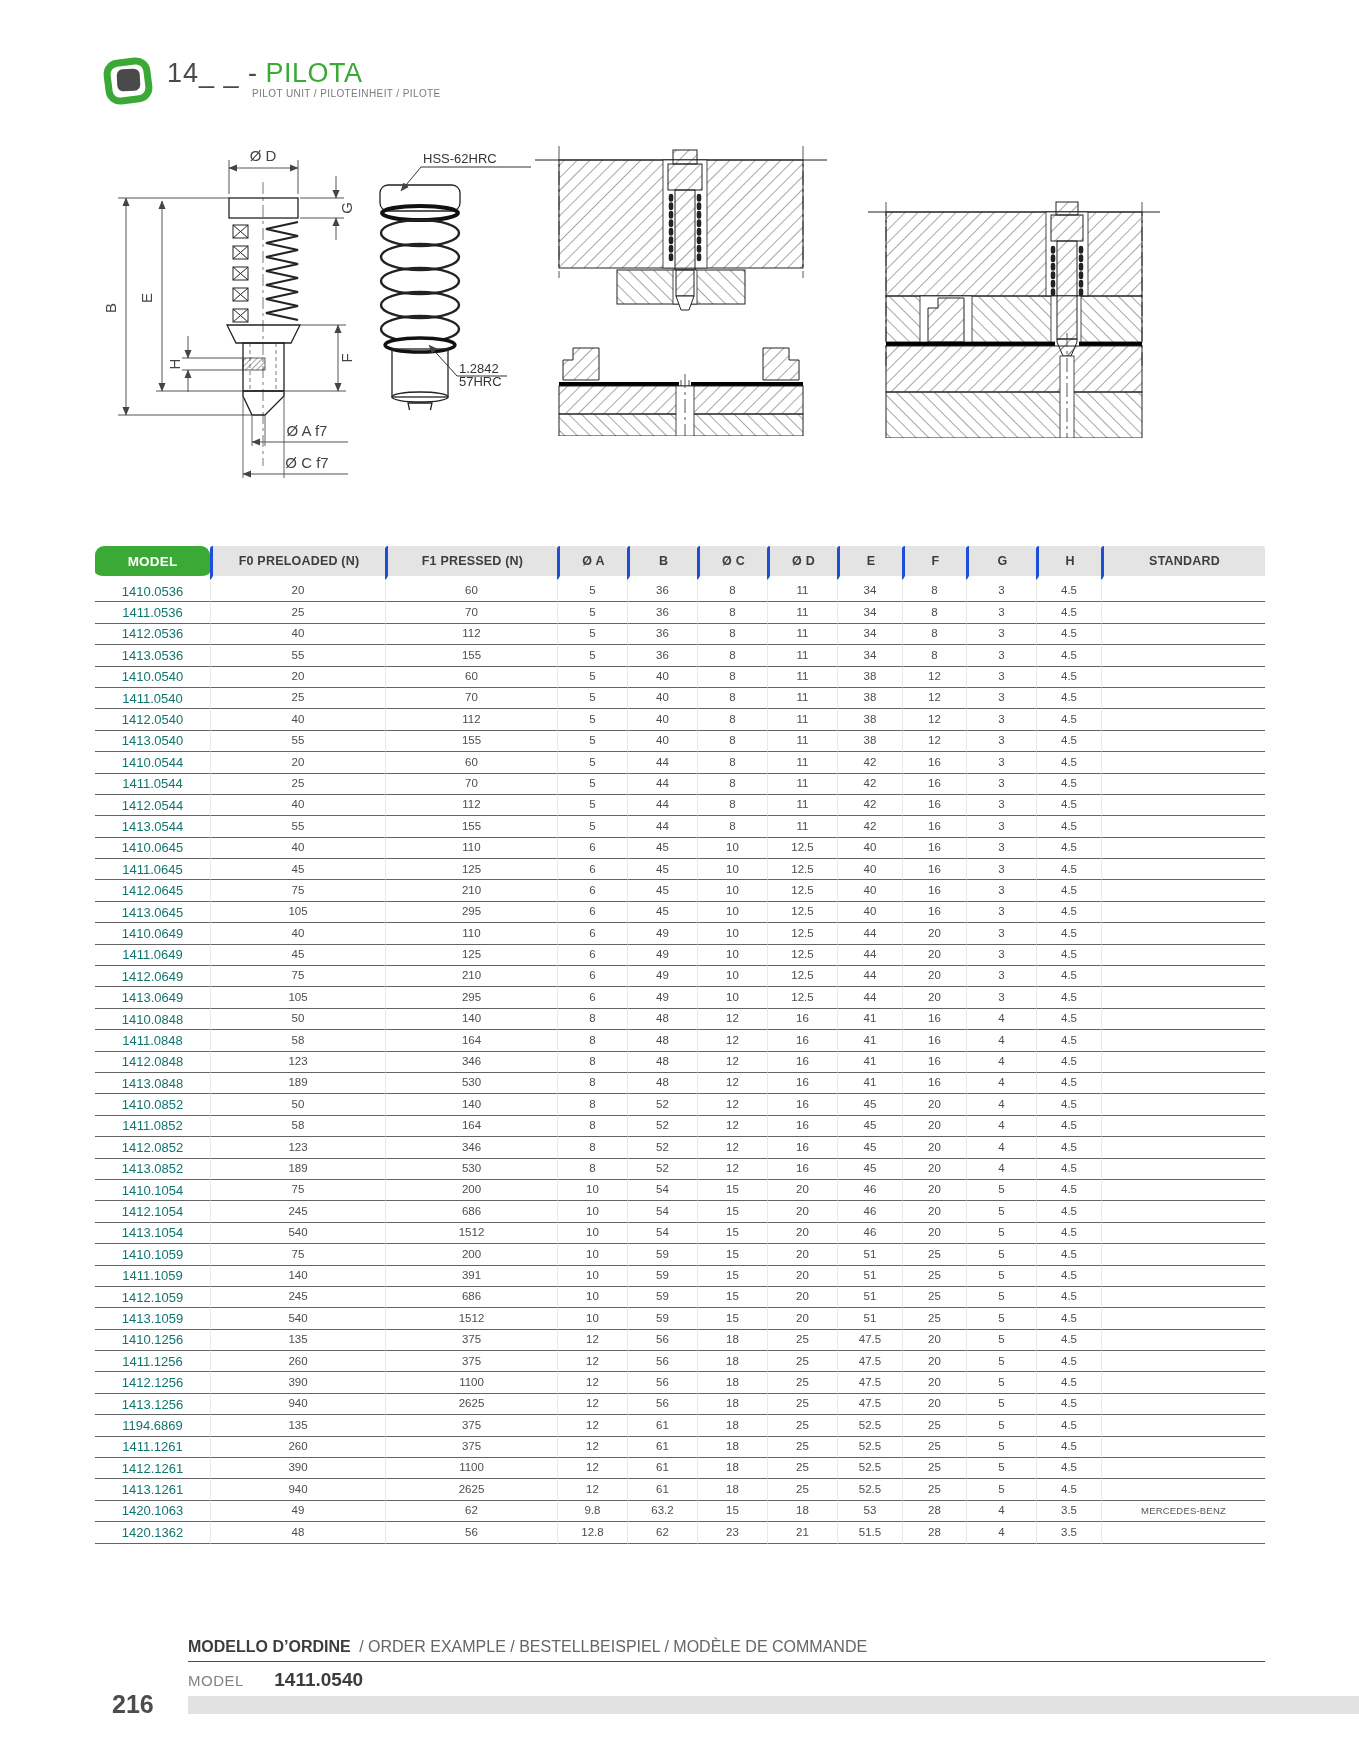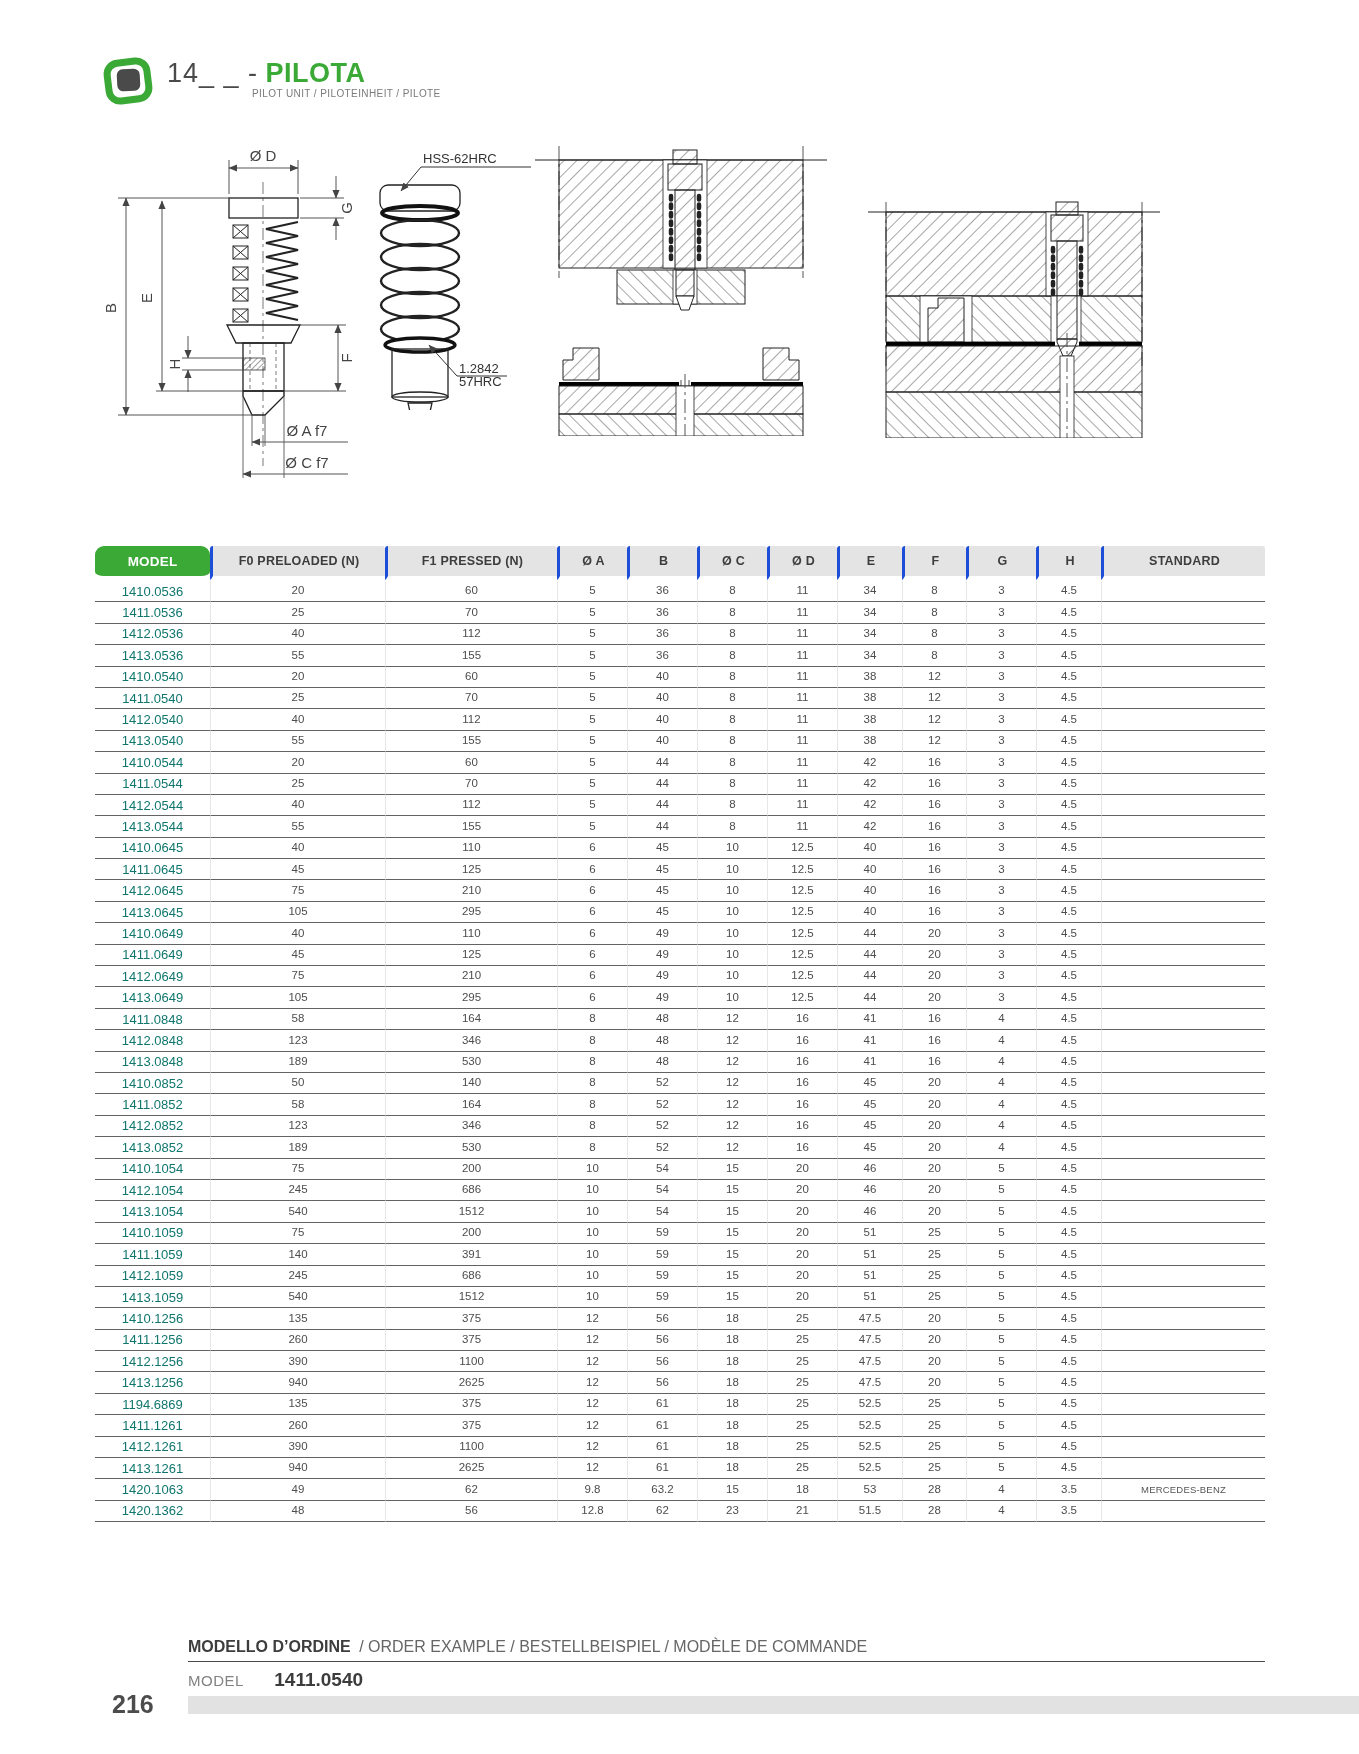--- a/index.html
+++ b/index.html
@@ -4,21 +4,21 @@
 <style>
   html,body { margin:0; padding:0; background:#fff; }
   .page {
     position:relative; width:1359px; height:1754px; background:#fff;
     font-family:"Liberation Sans", sans-serif; overflow:hidden; color:#3f3f3f;
   }
   
   .logo { position:absolute; left:102px; top:55px; width:52px; height:52px; }
   .brand-line { position:absolute; left:167px; top:58px; font-size:27px; color:#4a4a4a; white-space:nowrap; }
   .brand-line .code { font-weight:400; letter-spacing:1px;text-align:center; }
-  .brand-line .title { font-weight:700; color:#3aa935; letter-spacing:0.5px; }
+  .brand-line .title { font-weight:400; color:#3aa935; letter-spacing:0.5px; }
   .subtitle { position:absolute; left:252px; top:88px; font-size:10px; color:#7a7a7a; letter-spacing:0.4px; }
 
   
   .drw { position:absolute; }
   svg text { font-family:"Liberation Sans", sans-serif; fill:#444; }
   .dimtxt { font-size:15px; }
   .lbltxt { font-size:13px; fill:#333; }
   .thin { stroke:#555; stroke-width:1; fill:none; }
   .part { stroke:#222; stroke-width:1.3; fill:none; }
 
@@ -555,20 +555,34 @@
           <td class="td-value">49</td>
           <td class="td-value">10</td>
           <td class="td-value">12.5</td>
           <td class="td-value">44</td>
           <td class="td-value">20</td>
           <td class="td-value">3</td>
           <td class="td-value">4.5</td>
           <td class="td-standard"></td>
         </tr>
         <tr>
+          <td class="td-model">1410.0848</td>
+          <td class="td-value">50</td>
+          <td class="td-value">140</td>
+          <td class="td-value">8</td>
+          <td class="td-value">48</td>
+          <td class="td-value">12</td>
+          <td class="td-value">16</td>
+          <td class="td-value">41</td>
+          <td class="td-value">16</td>
+          <td class="td-value">4</td>
+          <td class="td-value">4.5</td>
+          <td class="td-standard"></td>
+        </tr>
+        <tr>
           <td class="td-model">1411.0848</td>
           <td class="td-value">58</td>
           <td class="td-value">164</td>
           <td class="td-value">8</td>
           <td class="td-value">48</td>
           <td class="td-value">12</td>
           <td class="td-value">16</td>
           <td class="td-value">41</td>
           <td class="td-value">16</td>
           <td class="td-value">4</td>

